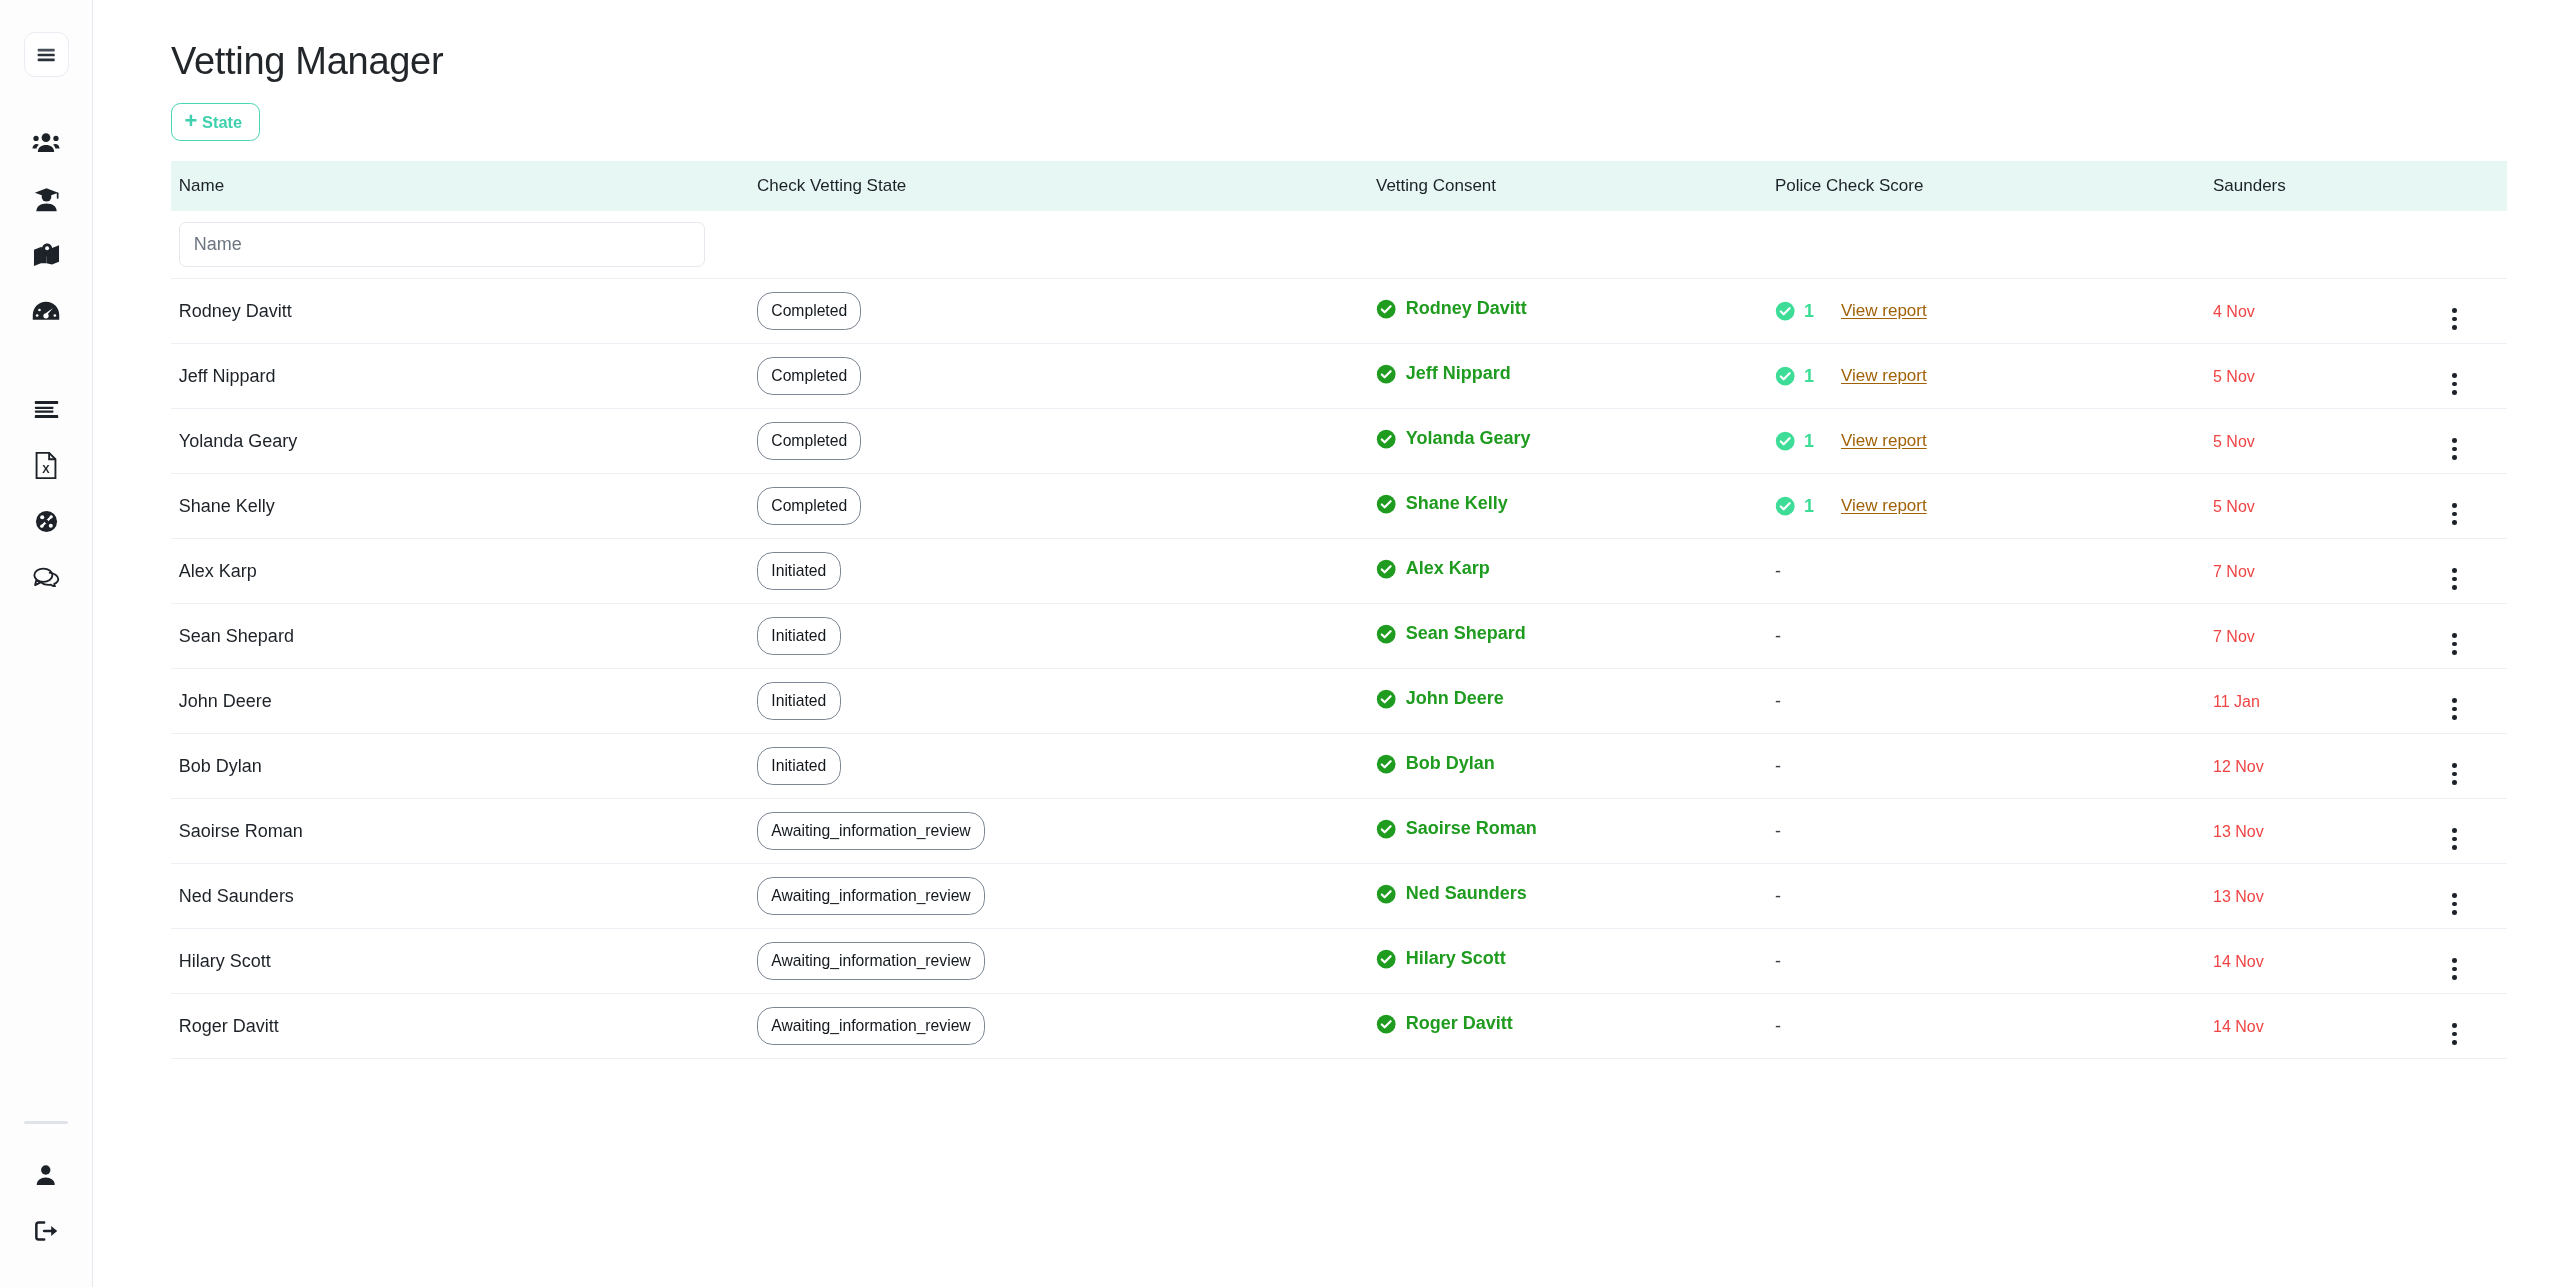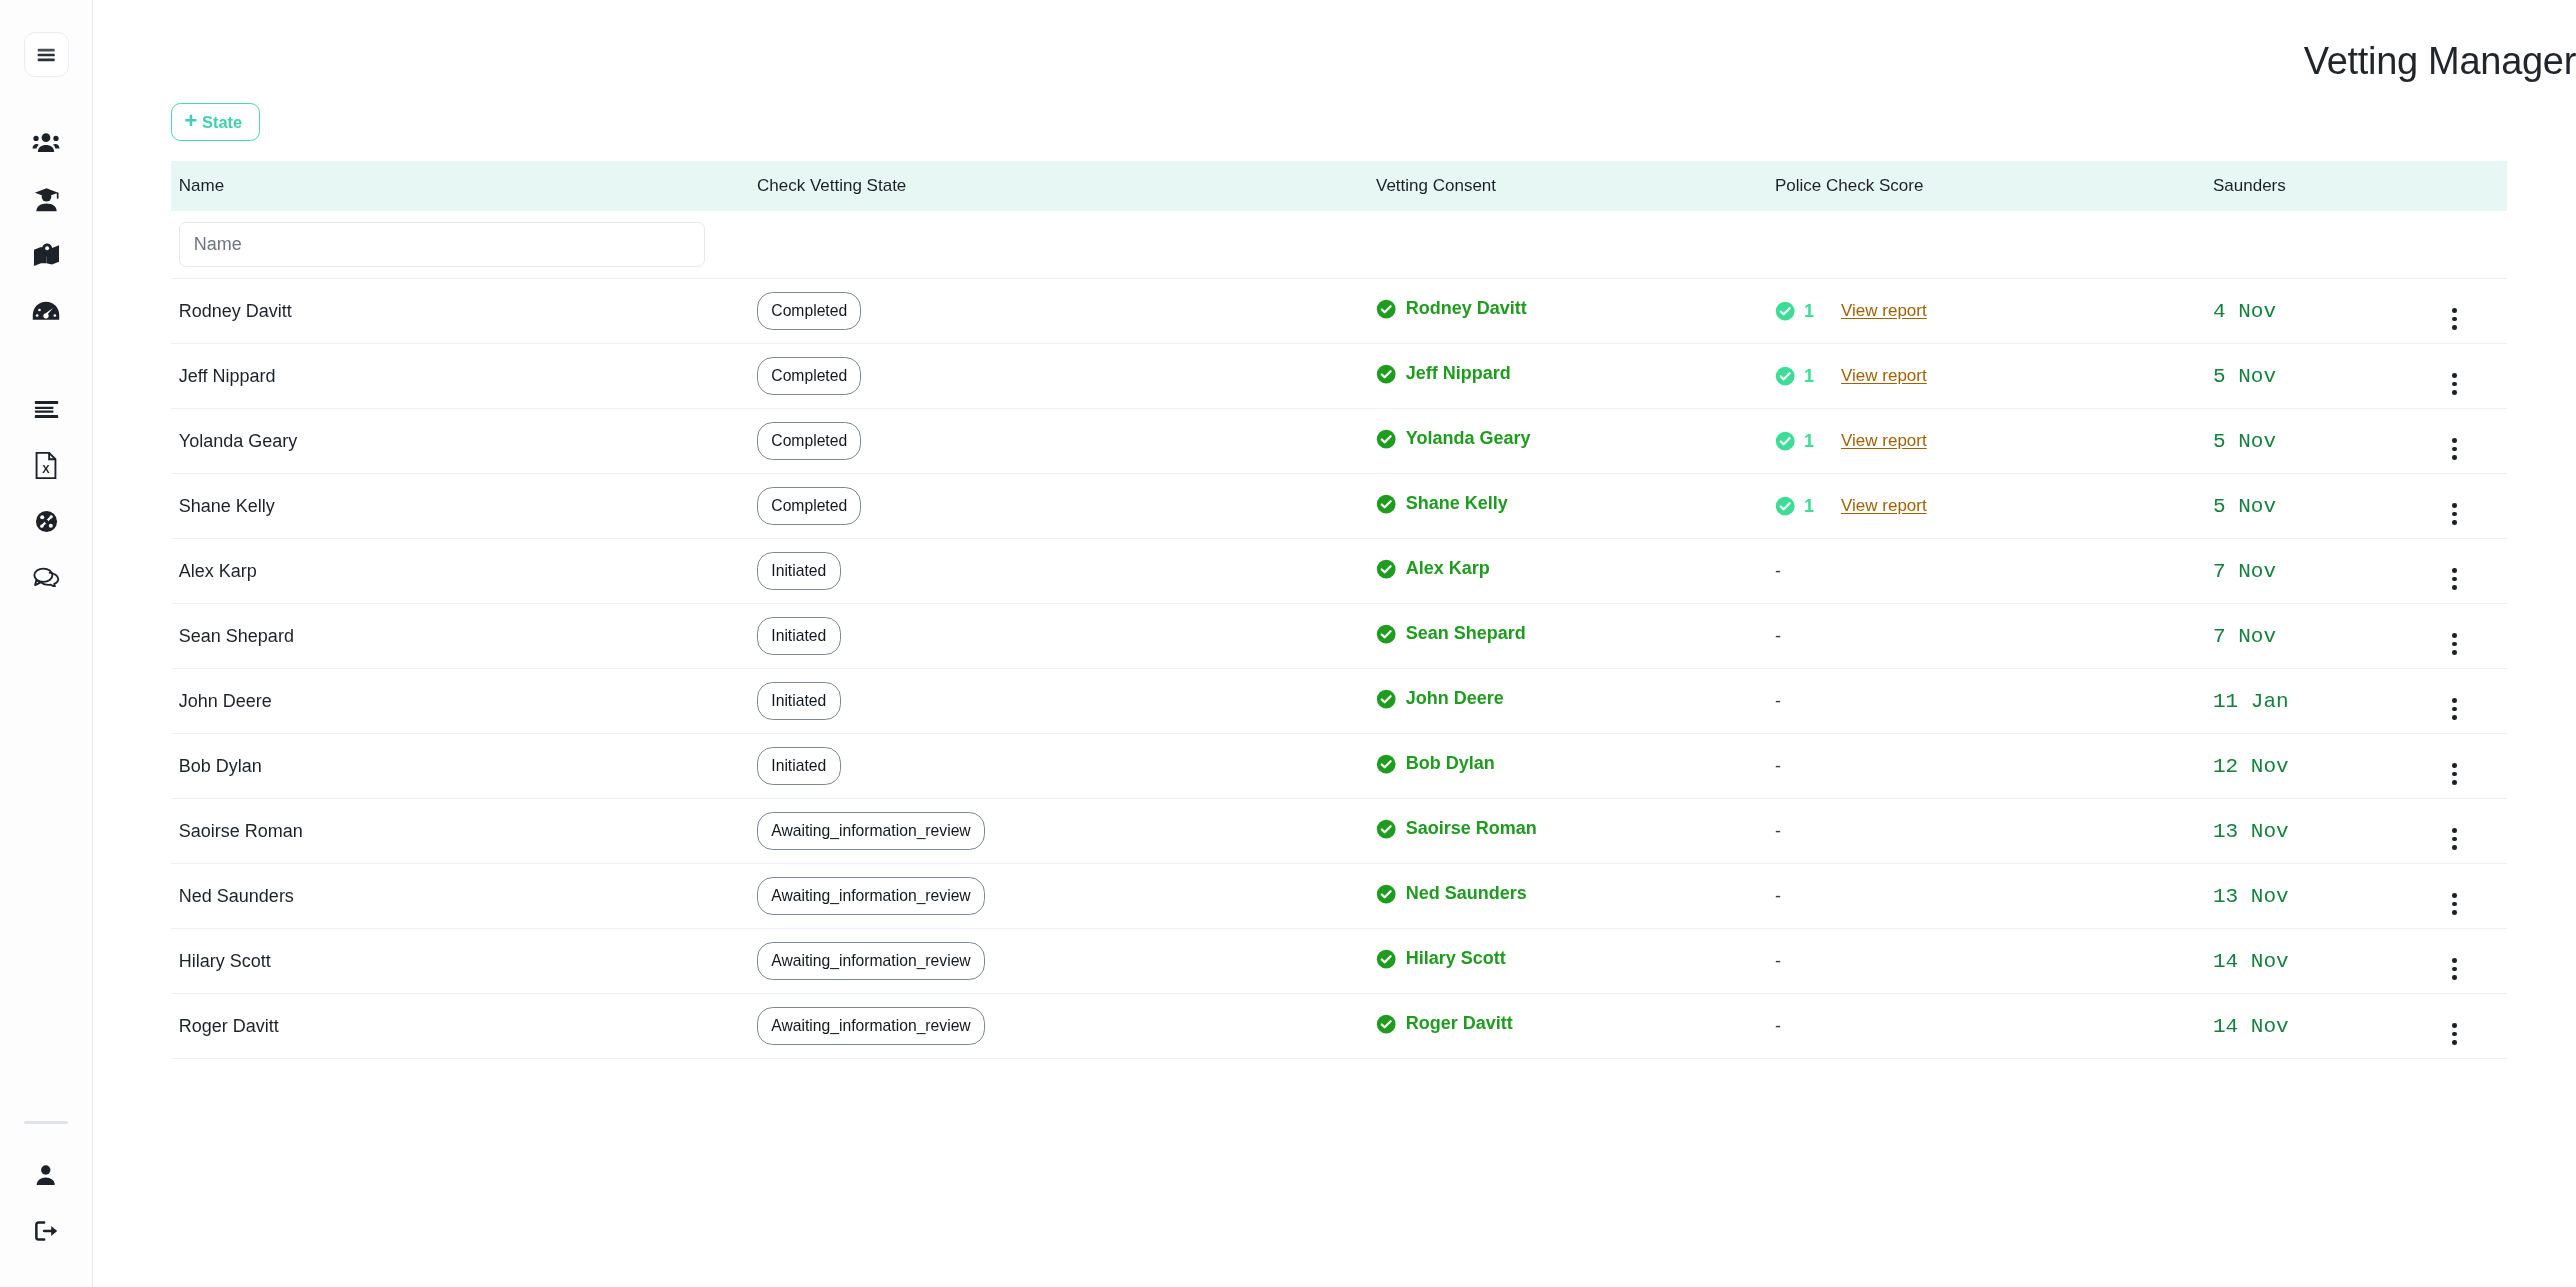--- a/index.html
+++ b/index.html
@@ -80,21 +80,20 @@
     padding-left: 78px;
     padding-top: 41px;
     overflow: hidden;
   }
   .page-title {
     font-size: 38px;
     font-weight: 400;
     color: #22262b;
     letter-spacing: -0.3px;
     line-height: 1.1;
-    text-align: right;
   }
   .state-btn {
     margin-top: 20.4px;
     display: inline-flex;
     align-items: center;
     gap: 3.1px;
     height: 38px;
     padding: 0 17px 0 12.5px;
     border: 1.6px solid #49d6b4;
     border-radius: 9.4px;
@@ -215,21 +214,21 @@
   .check-mint { width: 20.4px; height: 20.4px; display:block; flex:0 0 20.4px; }
   .score-dash { color: #3b4149; font-size: 18px; width: 66px; display:inline-block; }
   .report-link {
     color: #a16207;
     font-size: 17px;
     text-decoration: underline;
     text-underline-offset: 2.3px;
     cursor: pointer;
   }
 
-  .created-txt { font-size: 21px; color: #15803d; font-family: Liberation Mono, monospace; }
+  .created-txt { font-size: 16px; color: #ef4444; }
 
   .kebab {
     width: 36px;
     height: 36px;
     display: flex;
     flex-direction: column;
     align-items: center;
     justify-content: center;
     gap: 3.9px;
     cursor: pointer;

